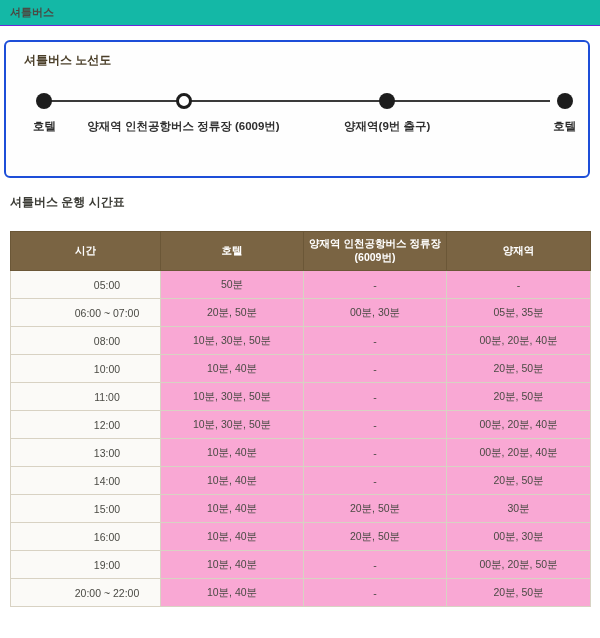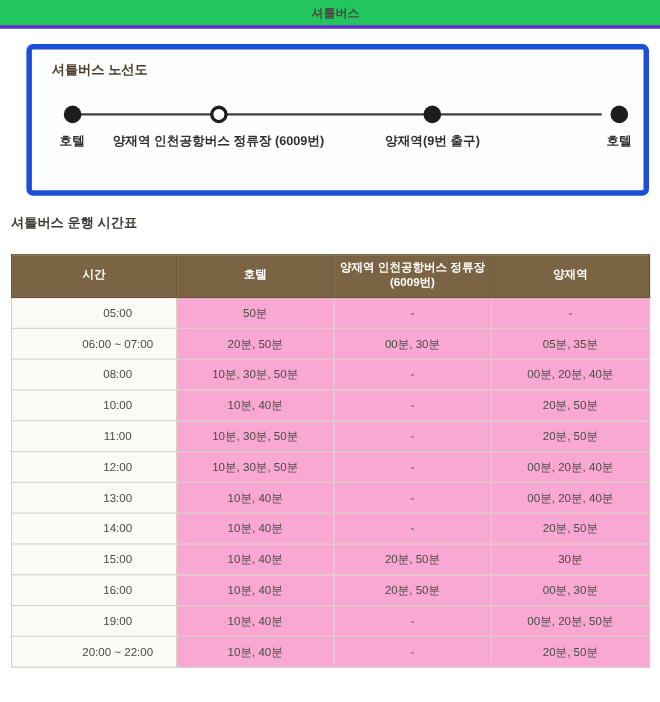--- a/index.html
+++ b/index.html
@@ -12,38 +12,37 @@
     height: 638px;
     font-family: "Liberation Sans", sans-serif;
     font-size: 11px;
     color: #333333;
     overflow: hidden;
   }
 
   
   .topbar {
     height: 26px;
-    background: #22c55e;
-    border-bottom: 3px solid #6d28d9;
+    background: #14b8a6;
+    border-bottom: 1px solid #6d28d9;
     display: flex;
     align-items: center;
     padding-left: 10px;
     box-sizing: border-box;
-    justify-content: center;
   }
   .topbar-title {
     font-size: 11px;
     font-weight: bold;
     color: #4a4a44;
   }
 
   
   .map-panel {
-    margin: 14px 10px 0 24px;
-    border: 5px solid #1d4ed8;
+    margin: 14px 10px 0 4px;
+    border: 2px solid #1d4ed8;
     border-radius: 6px;
     background: #fefefe;
     height: 138px;
     position: relative;
     box-sizing: border-box;
   }
   .map-title {
     position: absolute;
     top: 10px;
     left: 18px;

